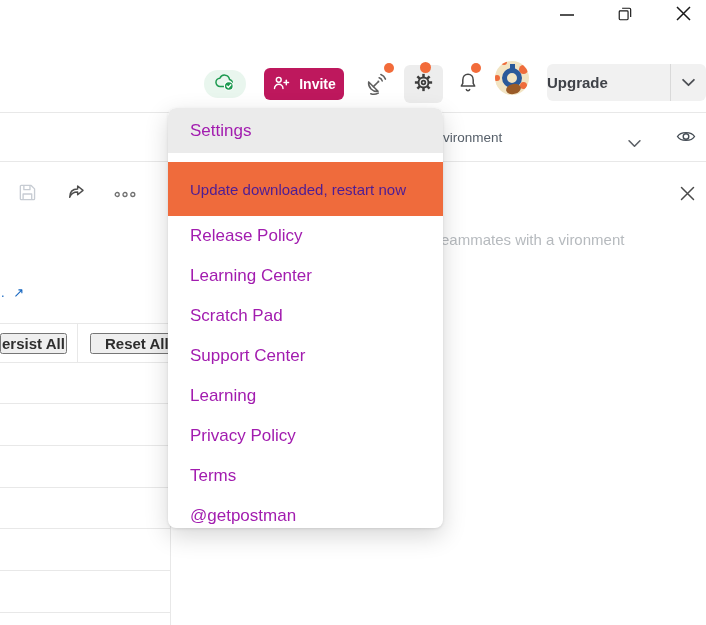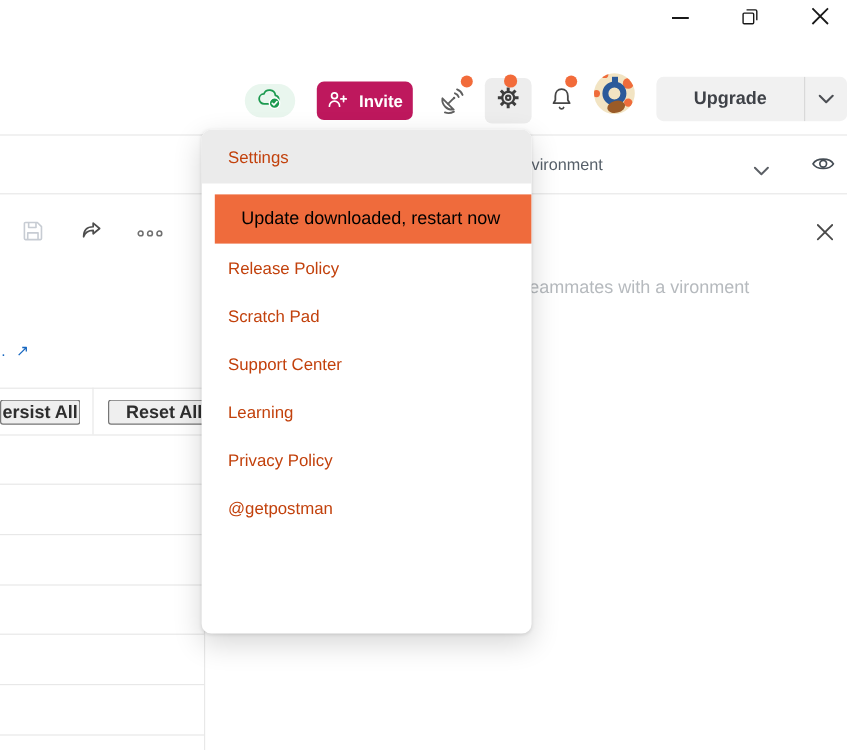--- a/index.html
+++ b/index.html
@@ -20,39 +20,39 @@
   .sync-pill { position:absolute; left:204px; top:70px; width:42px; height:28px; border-radius:14px; background:#e9f6ee; display:flex; align-items:center; justify-content:center; cursor:pointer; }
   .invite-btn { position:absolute; left:264px; top:68px; width:80px; height:32px; border-radius:6px; background:#be185d; border:none; display:flex; align-items:center; justify-content:center; gap:9px; cursor:pointer; }
   .invite-btn span { color:#fff; font-size:14px; font-weight:700; }
   .gear-tile { position:absolute; left:404px; top:65px; width:39px; height:38px; border-radius:6px; background:#ededed; display:flex; align-items:center; justify-content:center; cursor:pointer; }
   .avatar { position:absolute; left:495px; top:61px; width:34px; height:34px; border-radius:50%; background:#f2e4c3; overflow:hidden; cursor:pointer; }
   .avatar .ring { position:absolute; left:7px; top:7px; width:20px; height:20px; border:5px solid #2b5a9a; border-radius:50%; }
   .avatar .notch { position:absolute; left:14.5px; top:2.5px; width:5px; height:5px; background:#2b5a9a; }
   .avatar .blob { position:absolute; border-radius:50%; background:#ef6c3b; }
   .avatar .brown { position:absolute; left:11px; top:23px; width:15px; height:10px; border-radius:50%; background:#9a5b28; transform:rotate(-14deg); }
   .upgrade-group { position:absolute; left:547px; top:64px; width:159px; height:37px; background:#f1f1f1; border-radius:6px; display:flex; overflow:hidden; }
-  .upgrade-main { width:123px; display:flex; align-items:center; justify-content:center; border:none; background:transparent; cursor:pointer; font-size:15px; font-weight:700; color:#3f4248; }
+  .upgrade-main { width:123px; display:flex; align-items:center; justify-content:flex-start; border:none; background:transparent; cursor:pointer; font-size:15px; font-weight:700; color:#3f4248; }
   .upgrade-div { width:1px; background:#d9d9d9; }
   .upgrade-caret { flex:1; display:flex; align-items:center; justify-content:center; border:none; background:transparent; cursor:pointer; }
 
   
   .env-label { position:absolute; left:443px; top:130px; font-size:13.5px; color:#57606a; cursor:pointer; }
   .env-caret { position:absolute; left:628px; top:134px; cursor:pointer; }
   .eye-btn { position:absolute; left:676px; top:129px; background:none; border:none; cursor:pointer; }
 
   
   .hint-text { position:absolute; left:441px; top:231px; font-size:15px; color:#b6babe; }
   .doc-link { position:absolute; left:1px; top:285px; font-size:13px; color:#1767c0; cursor:pointer; }
   .pane-label { position:absolute; top:333px; font-size:15px; font-weight:700; color:#2e2e2e; cursor:pointer; white-space:nowrap; }
 
   
   .menu-panel { position:absolute; left:168px; top:108px; width:275px; height:420px; background:#fff; border-radius:8px; box-shadow:0 8px 24px rgba(0,0,0,.16), 0 1px 3px rgba(0,0,0,.10); z-index:50; overflow:hidden; }
-  .menu-item { height:40px; display:flex; align-items:center; padding-left:22px; font-size:14px; color:#c2410c; cursor:pointer; }
+  .menu-item { height:40px; display:flex; align-items:center; padding-left:22px; font-size:17px; color:#a21caf; cursor:pointer; }
   .menu-item.settings { height:45px; background:#ebebeb; border-radius:8px 8px 0 0; margin-bottom:9px; }
-  .menu-item.update { height:41px; background:#ef6b3c; color:#000000; font-weight:500; font-size:15px;margin-left:11px; }
+  .menu-item.update { height:54px; background:#ef6b3c; color:#4c1d95; font-weight:500; font-size:15px; }
 </style>
 </head>
 <body>
 
 <button class="winbtn" style="left:553px; top:3px;">
   <span>
     <svg width="16" height="16" viewBox="0 0 16 16">
         <line x1="1" y1="8" x2="15" y2="8" stroke="#191919" stroke-width="1.5"></line>
       </svg>
   </span>
@@ -242,27 +242,33 @@
   <div class="menu-item settings">
     <span>Settings</span>
   </div>
   <div class="menu-item update">
     <span>Update downloaded, restart now</span>
   </div>
   <div class="menu-item">
     <span>Release Policy</span>
   </div>
   <div class="menu-item">
+    <span>Learning Center</span>
+  </div>
+  <div class="menu-item">
     <span>Scratch Pad</span>
   </div>
   <div class="menu-item">
     <span>Support Center</span>
   </div>
   <div class="menu-item">
     <span>Learning</span>
   </div>
   <div class="menu-item">
     <span>Privacy Policy</span>
   </div>
   <div class="menu-item">
+    <span>Terms</span>
+  </div>
+  <div class="menu-item">
     <span>@getpostman</span>
   </div>
 </div>
 
 </body></html>

